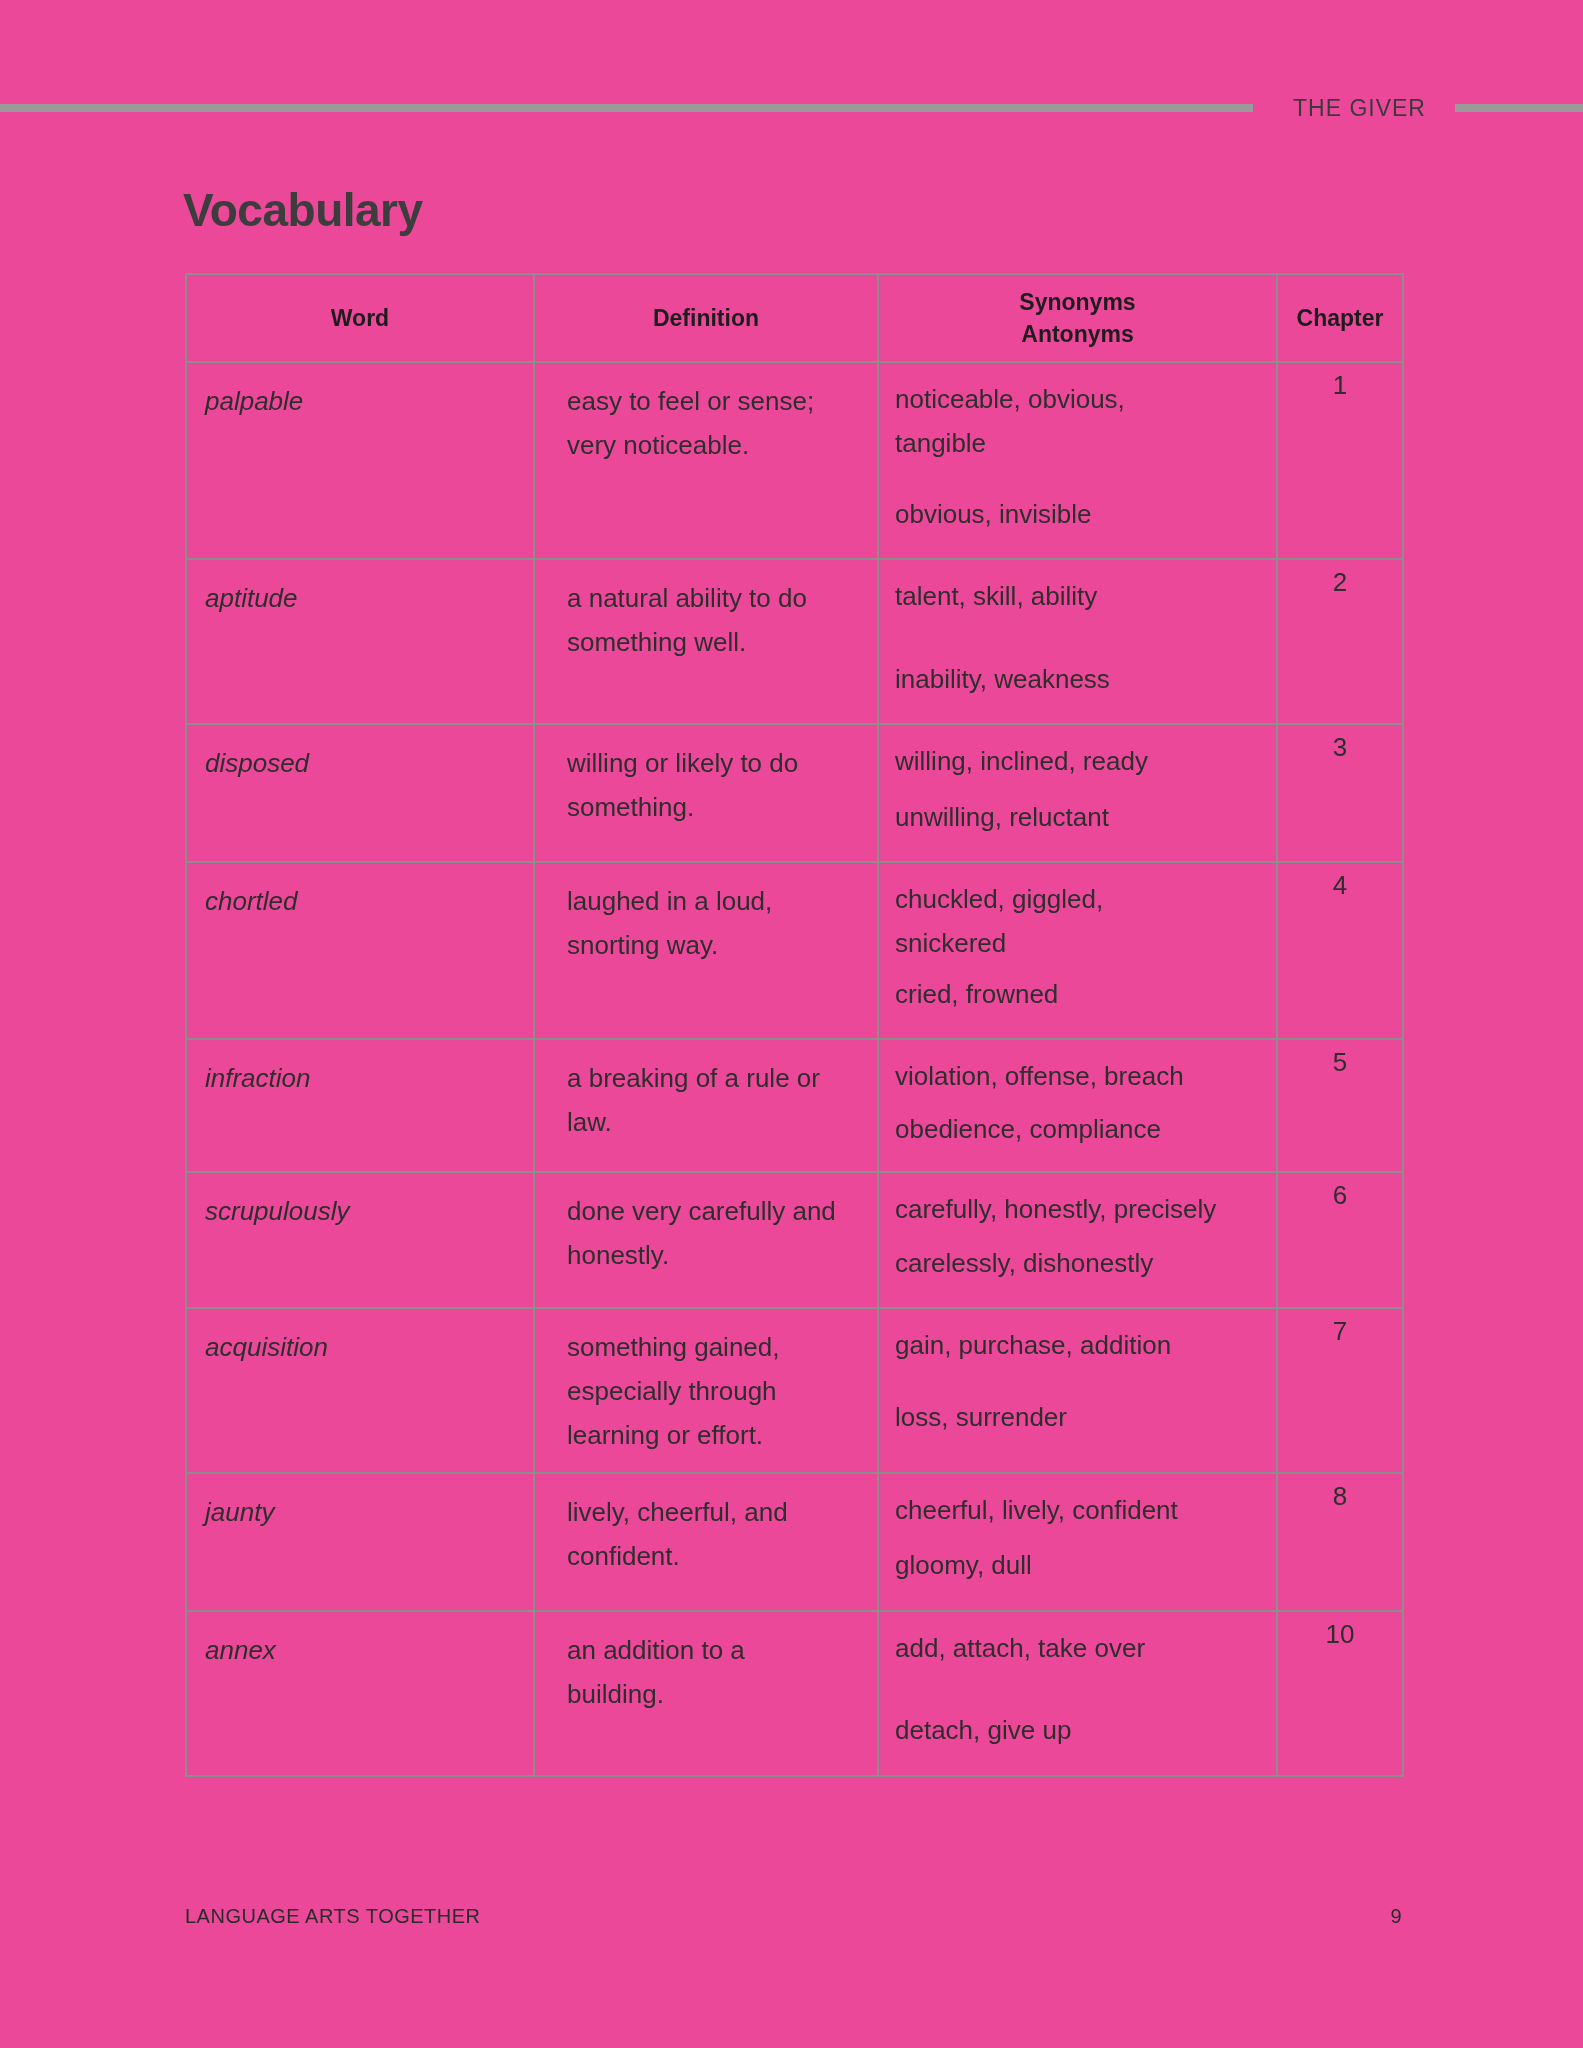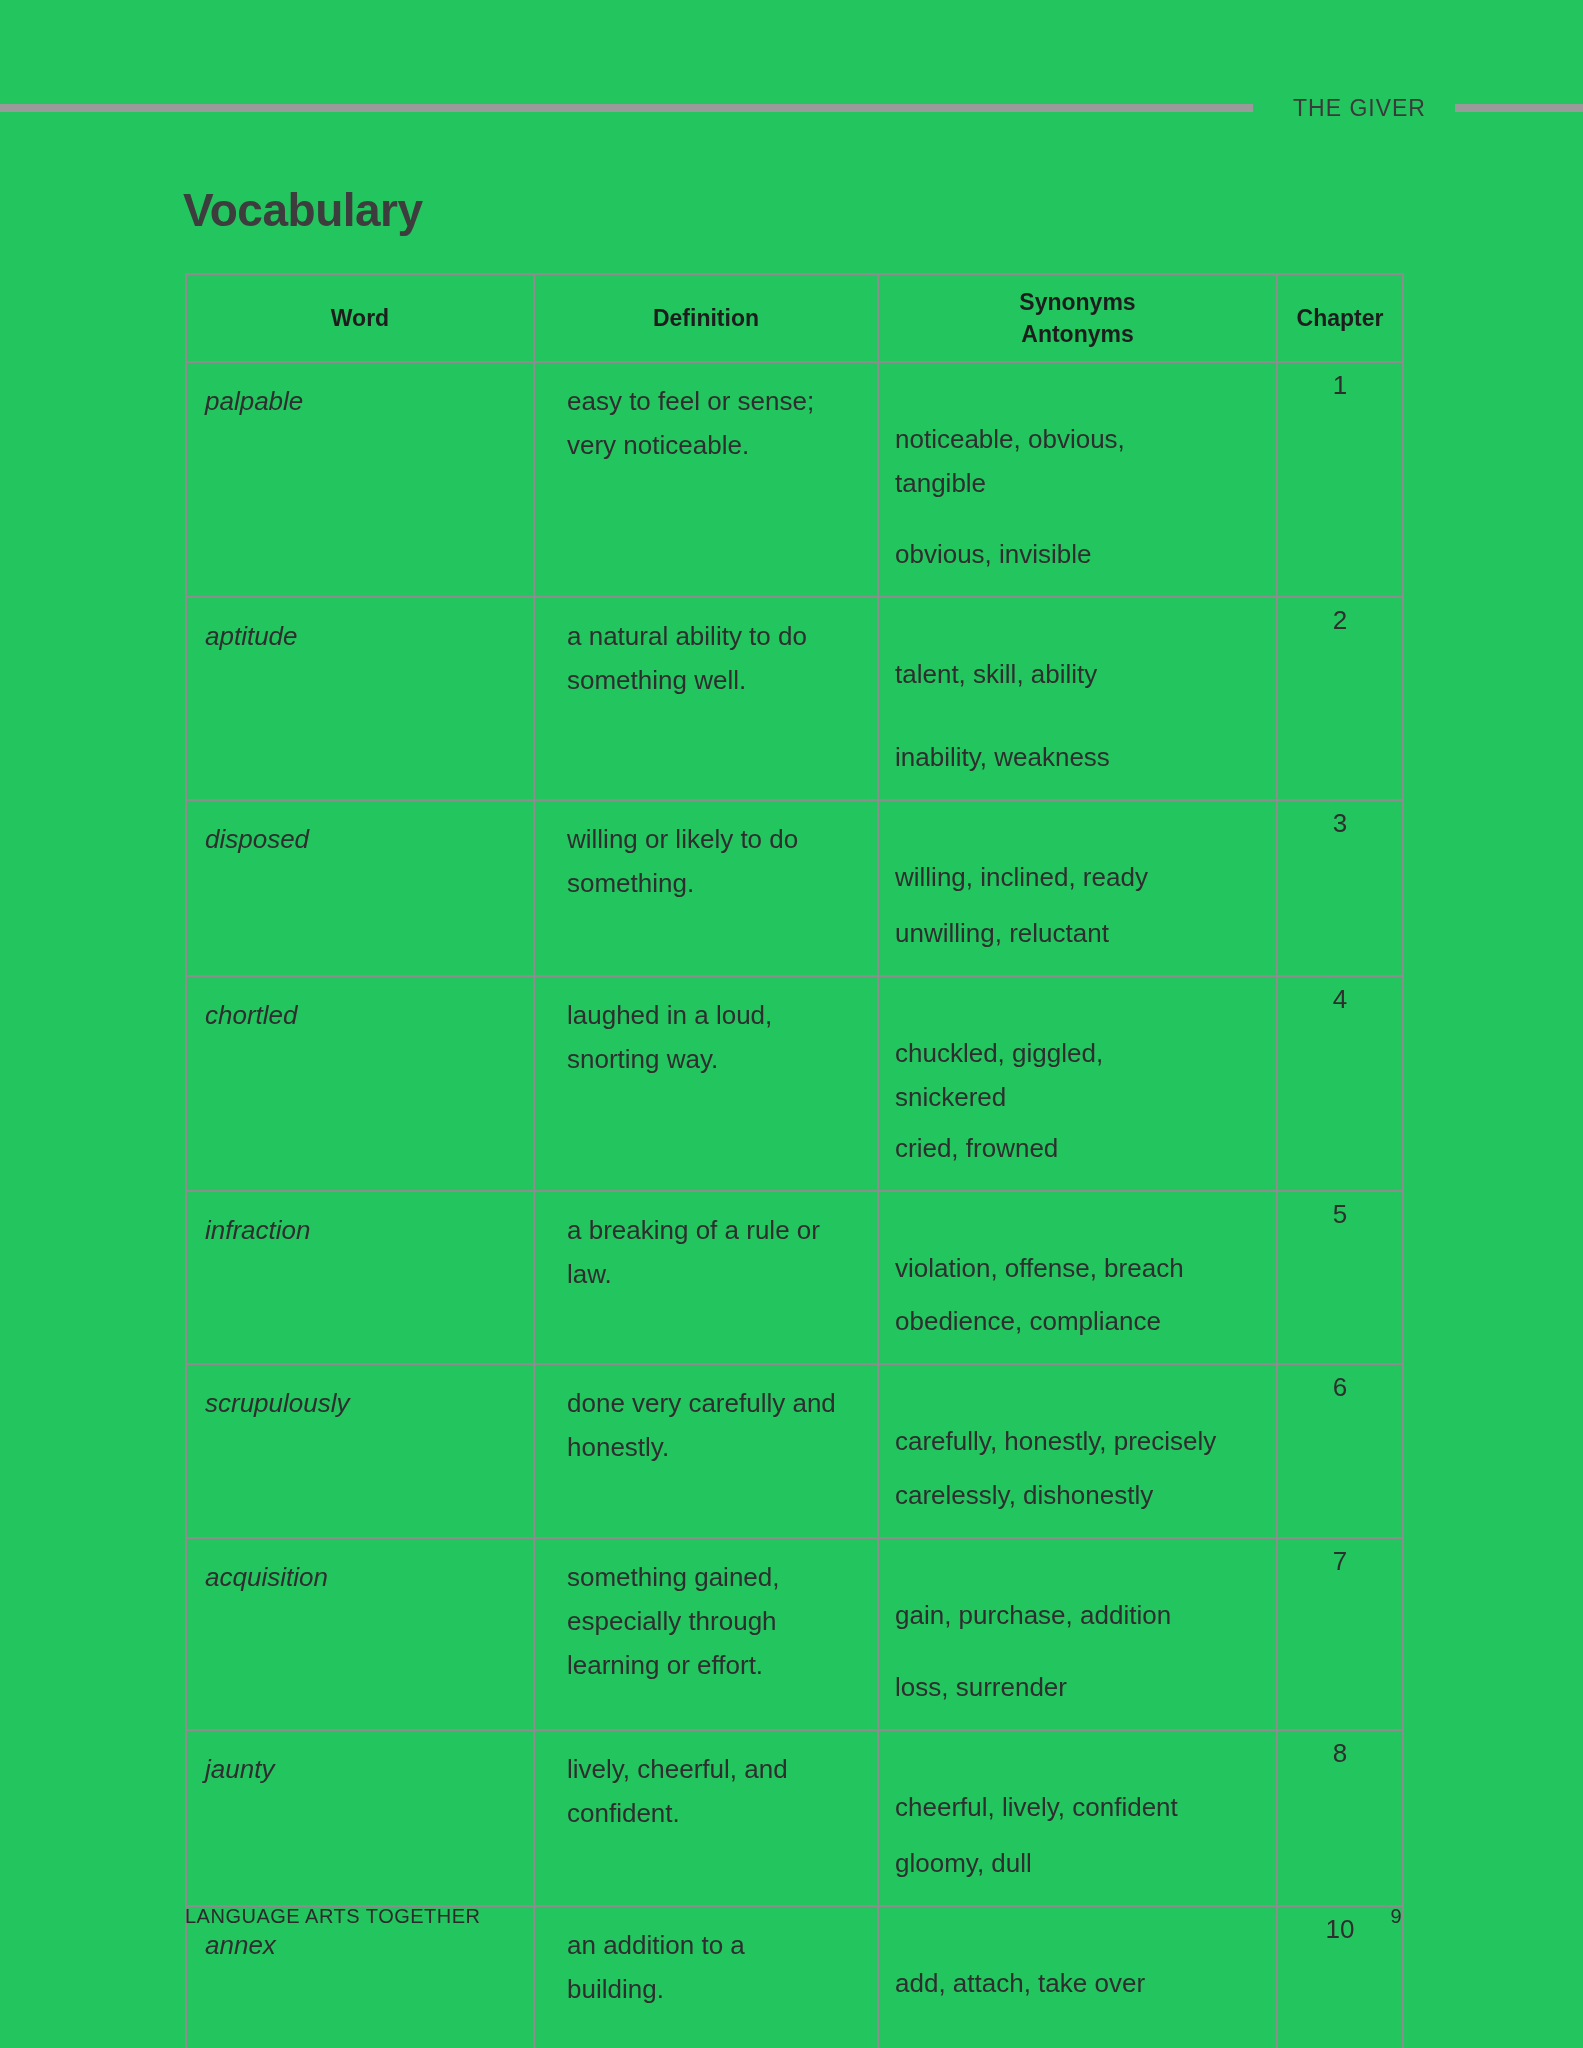--- a/index.html
+++ b/index.html
@@ -1,21 +1,21 @@
 <!DOCTYPE html>
 <html><head>
 <meta charset="utf-8">
 <style>
   * { margin: 0; padding: 0; box-sizing: border-box; }
   html, body { background: #e8e8e8; }
   .page {
     position: relative;
     width: 1583px;
     height: 2048px;
-    background: #22c55e;
+    background: #ec4899;
     font-family: "Liberation Sans", sans-serif;
     color: #2e2e2e;
     overflow: hidden;
   }
 
   
   .header-rule {
     position: absolute;
     top: 98px; left: 0; right: 0;
     height: 20px;
@@ -77,21 +77,20 @@
   }
   td.cell-word { padding: 16px 32px 14px 18px; font-style: italic; }
   td.cell-def  { padding: 16px 10px 14px 32px; white-space: pre-line; }
   td.cell-syn  { padding: 0; }
   .syn-wrap {
     display: flex;
     flex-direction: column;
     justify-content: space-between;
     min-height: calc(var(--rh) - 4px);
     padding: 14px 8px 20px 16px;
-    margin-top: 40px;
   }
   .syn-text, .ant-text { white-space: pre-line; }
   td.cell-chap {
     text-align: center;
     vertical-align: middle;
     padding: 0;
   }
 
   
   .footer {

